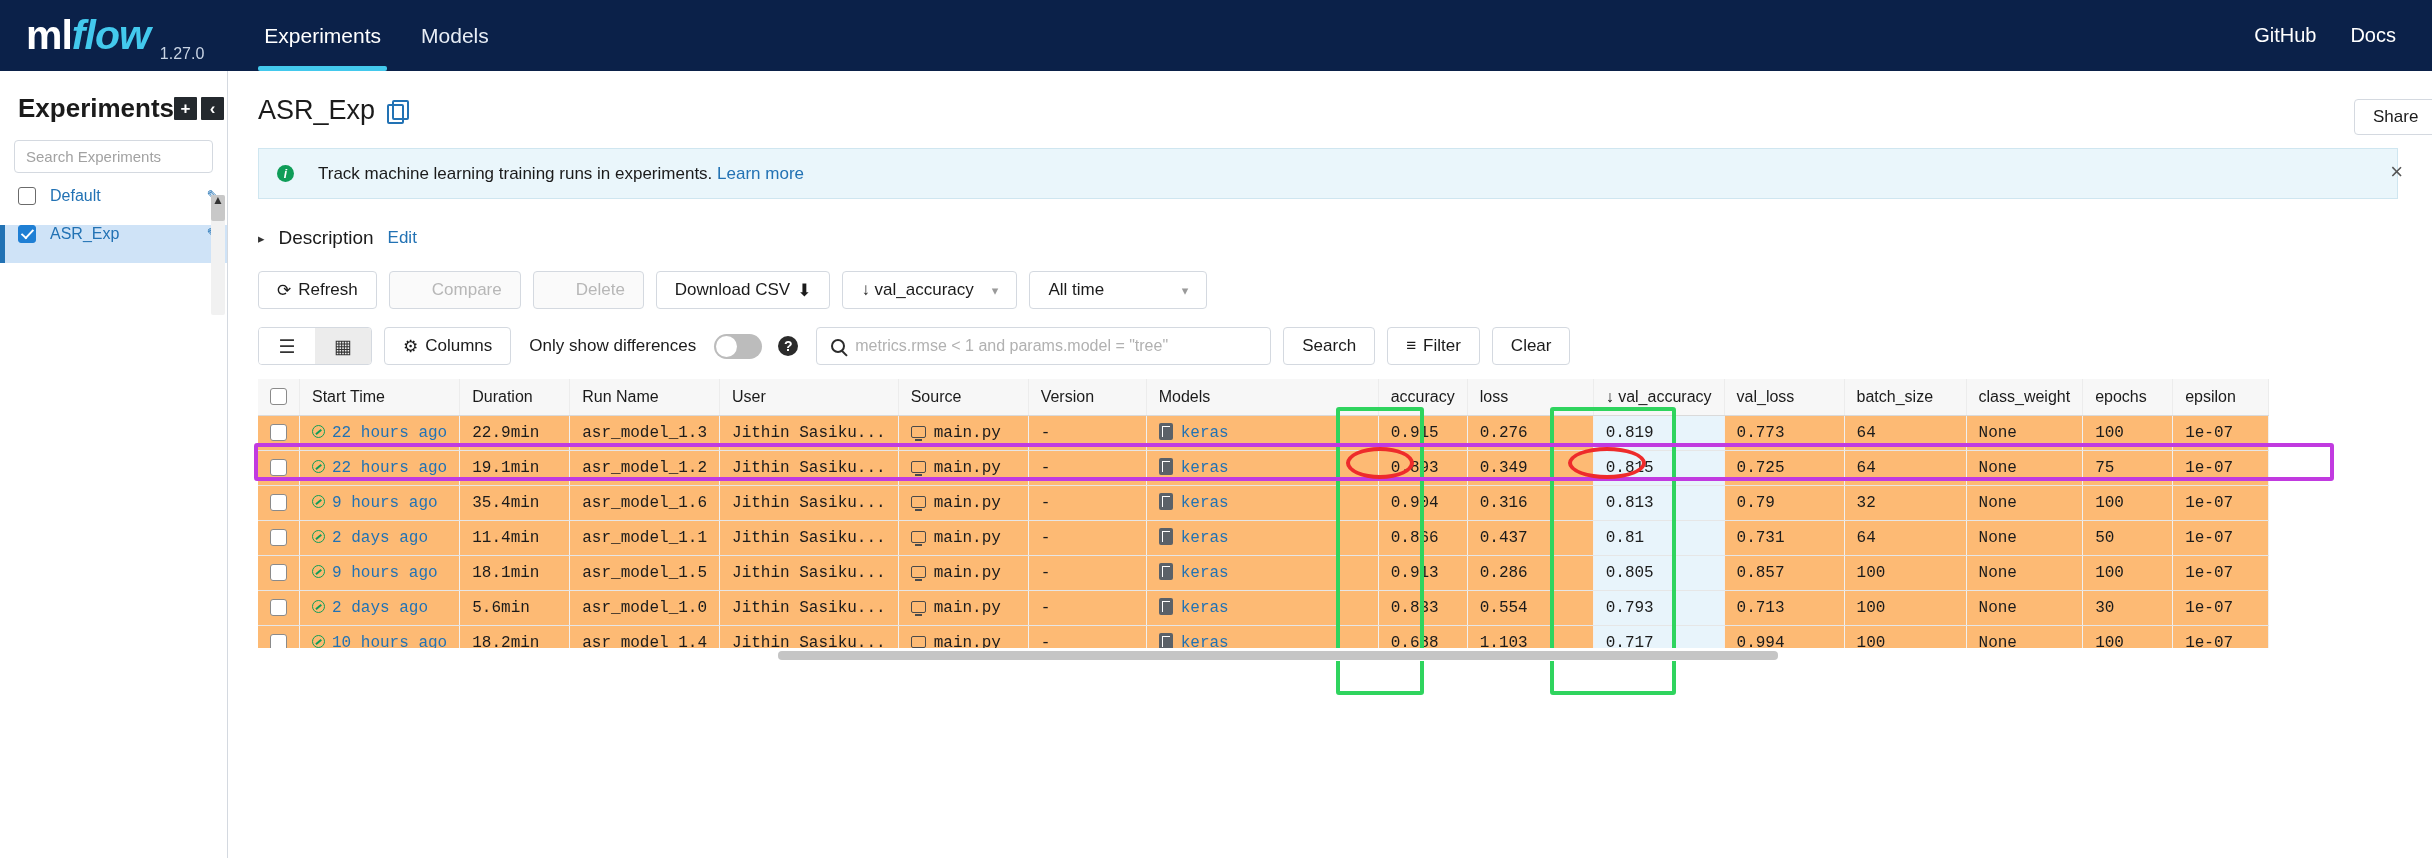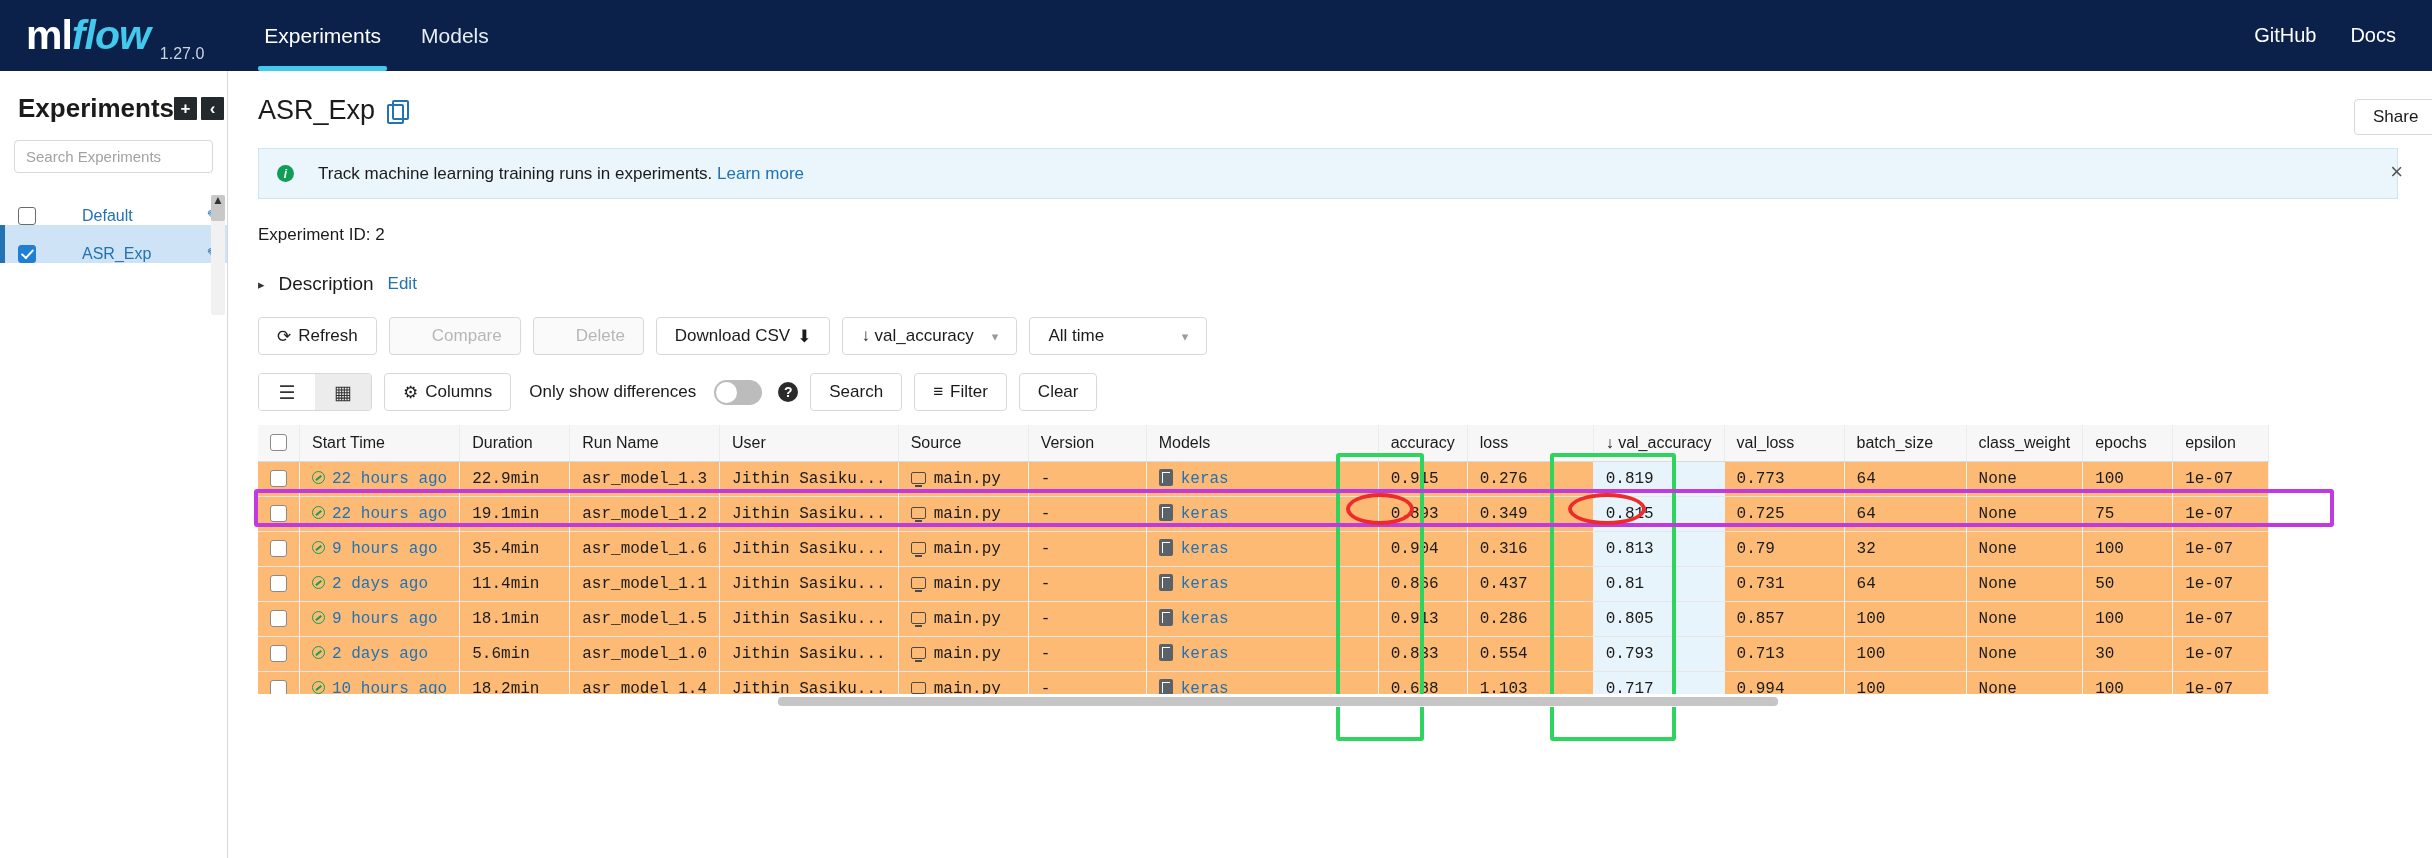--- a/index.html
+++ b/index.html
@@ -52,22 +52,22 @@
     margin: 16px 14px 0 14px; height:33px; border:1px solid #d4d9e0;
     border-radius:4px; display:flex; align-items:center; padding:0 11px;
   }
   .sb-search input {
     border:none; outline:none; width:100%; font-size:15px; color:#333;
     font-family:"Liberation Sans", sans-serif; background:transparent;
   }
   .sb-search input::placeholder { color:#a2a2a2; }
   .exp-list { margin-top:14px; }
   .exp-item {
-    height:38px; display:flex; align-items:flex-end; padding-left:18px;
-    cursor:pointer; position:relative;gap:32px;
+    height:38px; display:flex; align-items:flex-start; padding-left:18px;
+    cursor:pointer; position:relative;
   }
   .exp-item.selected { background:#cfe3f7; }
   .exp-item.selected::before {
     content:""; position:absolute; left:0; top:0; bottom:0; width:5px; background:#2272b4;
   }
   .cbox {
     width:18px; height:18px; border:1.6px solid #6b6b6b; border-radius:3px;
     flex:0 0 18px; background:#fff; display:flex; align-items:center; justify-content:center;
   }
   .cbox.checked { background:#1f7fd4; border-color:#1f7fd4; }
@@ -307,24 +307,20 @@
 
     <div class="banner">
       <div class="info-dot">i</div>
       <div class="banner-text">
         <span>Track machine learning training runs in experiments.</span>
         <span class="banner-link">Learn more</span>
       </div>
       <div class="banner-close">×</div>
     </div>
 
-    <div class="exp-id">
-      <span>Experiment ID:</span>
-      <span>2</span>
-    </div>
 
     <div class="desc-row">
       <span class="caret">▸</span>
       <span class="desc-label">Description</span>
       <span class="edit-link">Edit</span>
     </div>
 
     <div class="toolbar">
       <div class="btn">
         <span>⟳</span>
@@ -351,20 +347,24 @@
         <div class="seg-btn">☰</div>
         <div class="seg-btn active">▦</div>
       </div>
       <div class="btn">
         <span>⚙</span>
         <span>Columns</span>
       </div>
       <div class="toggle-label">Only show differences</div>
       <div class="toggle"></div>
       <div class="help-ic">?</div>
+      <div class="search-wrap">
+        <span class="mag"></span>
+        <input type="text" placeholder="metrics.rmse &lt; 1 and params.model = &quot;tree&quot;" style="">
+      </div>
       <div class="btn">Search</div>
       <div class="btn">
         <span>≡</span>
         <span>Filter</span>
       </div>
       <div class="btn">Clear</div>
     </div>
 
 
     <div class="table-area">

